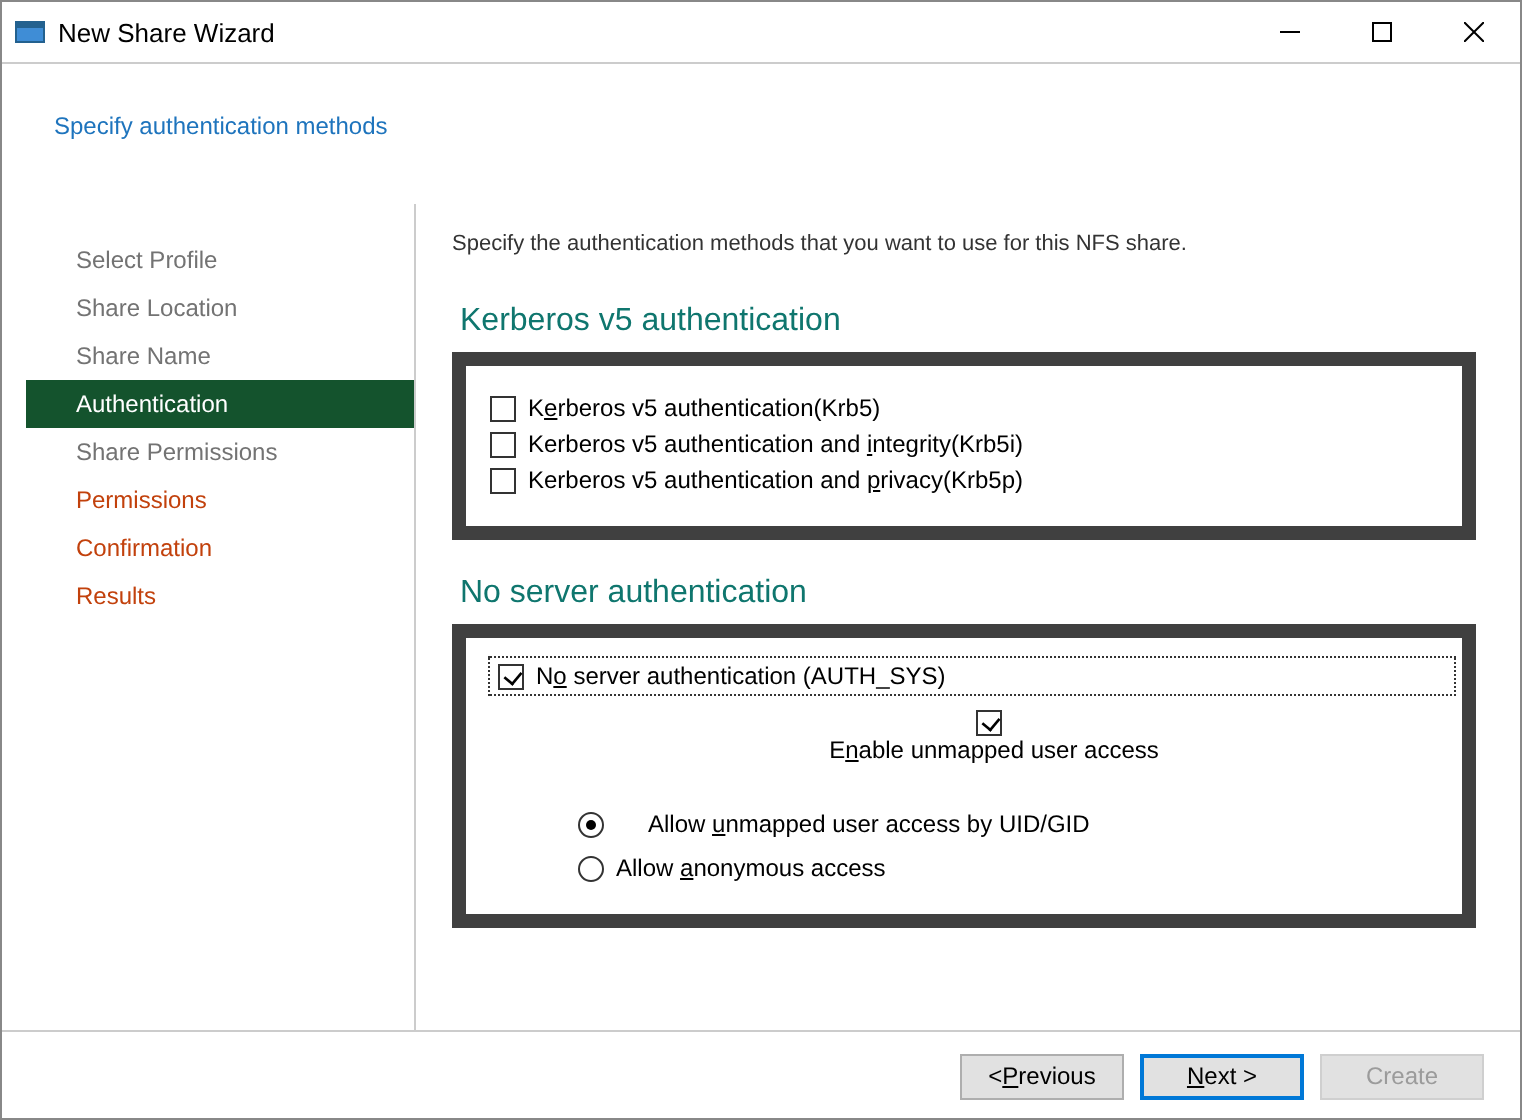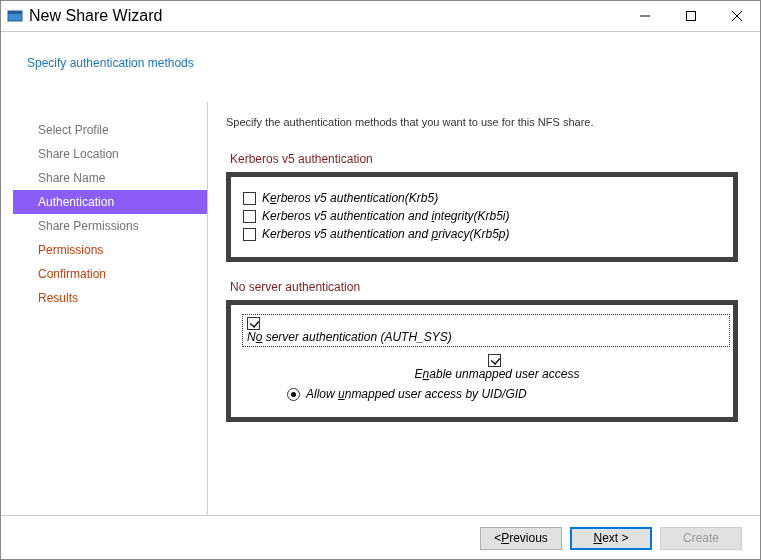--- a/index.html
+++ b/index.html
@@ -21,21 +21,21 @@
     border-bottom: 1px solid #ccc;
     background: #fff;
     padding-left: 6px;
   }
   .titlebar .app-icon {
     width: 16px; height: 16px;
     margin-right: 6px;
     display: inline-block;
   }
   .titlebar .title {
-    font-size: 16px;
+    font-size: 13px;
     color: #000;
     flex: 1;
   }
   .win-controls { display: flex; height: 100%; }
   .win-btn {
     width: 46px;
     display: flex; align-items: center; justify-content: center;
     font-size: 13px;
     color: #000;
   }
@@ -60,46 +60,45 @@
     border-right: 1px solid #ccc;
     margin-left: 12px;
   }
   .side-item {
     padding: 5px 0 5px 25px;
     font-size: 12px;
     color: #737373;
     cursor: pointer;
   }
   .side-item.active {
-    background: #8b5cf6;
+    background: #14532d;
     color: #fff;
   }
   .side-item.disabled {
     color: #c2410c;
     cursor: default;
   }
   .main {
     flex: 1;
     padding: 14px 22px 0 18px;
   }
   .main .intro {
     font-size: 11px;
     color: #333;
     margin-bottom: 24px;
   }
   .group-label {
-    font-size: 12px;
-    color: #7f1d1d;
+    font-size: 16px;
+    color: #0f766e;
     margin: 16px 0 6px 4px;
   }
   .groupbox {
-    border: 5px solid #404040;
+    border: 7px solid #404040;
     padding: 10px 4px 12px 12px;
     margin-bottom: 18px;
-    font-style: italic;
   }
   .row {
     display: flex;
     align-items: center;
     margin: 4px 0;
     font-size: 12px;
   }
   .row.indent1 { margin-left: 22px; }
   .row.indent2 { margin-left: 44px; }
   .checkbox {
@@ -134,22 +133,21 @@
     left: 3px; top: 3px;
     width: 5px; height: 5px;
     border-radius: 50%;
     background: #000;
   }
   .dotted-focus {
     outline: 1px dotted #333;
     outline-offset: 0px;
     padding: 2px 4px 2px 4px;
     display: flex;
-    align-items: flex-start;
-    flex-direction: column;
+    align-items: flex-end;
   }
   .u { text-decoration: underline; }
   .footer {
     border-top: 1px solid #ccc;
     height: 45px;
     display: flex;
     align-items: center;
     justify-content: flex-end;
     padding-right: 18px;
     gap: 8px;
@@ -245,23 +243,27 @@
       <div class="row" style="margin:0;">
         <div class="dotted-focus" style="flex:1;">
           <span class="checkbox checked"></span>
           <span><span>N</span><span class="u">o</span><span> server authentication (AUTH_SYS)</span></span>
         </div>
       </div>
       <div class="row indent1" style="margin-top:8px;flex-direction:column;">
         <span class="checkbox checked"></span>
         <span><span>E</span><span class="u">n</span><span>able unmapped user access</span></span>
       </div>
-      <div class="row indent2" style="margin-top:6px;">
+      <div class="row indent2" style="margin-top:23px;gap:16px;">
         <span class="radio checked"></span>
         <span><span>Allow </span><span class="u">u</span><span>nmapped user access by UID/GID</span></span>
+      </div>
+      <div class="row indent2" style="margin-top:8px;">
+        <span class="radio"></span>
+        <span><span>Allow </span><span class="u">a</span><span>nonymous access</span></span>
       </div>
     </div>
   </div>
 </div>
 
 <div class="footer">
   <div class="btn">
       <span>&lt; </span>
       <span class="u">P</span>
       <span>revious</span>

